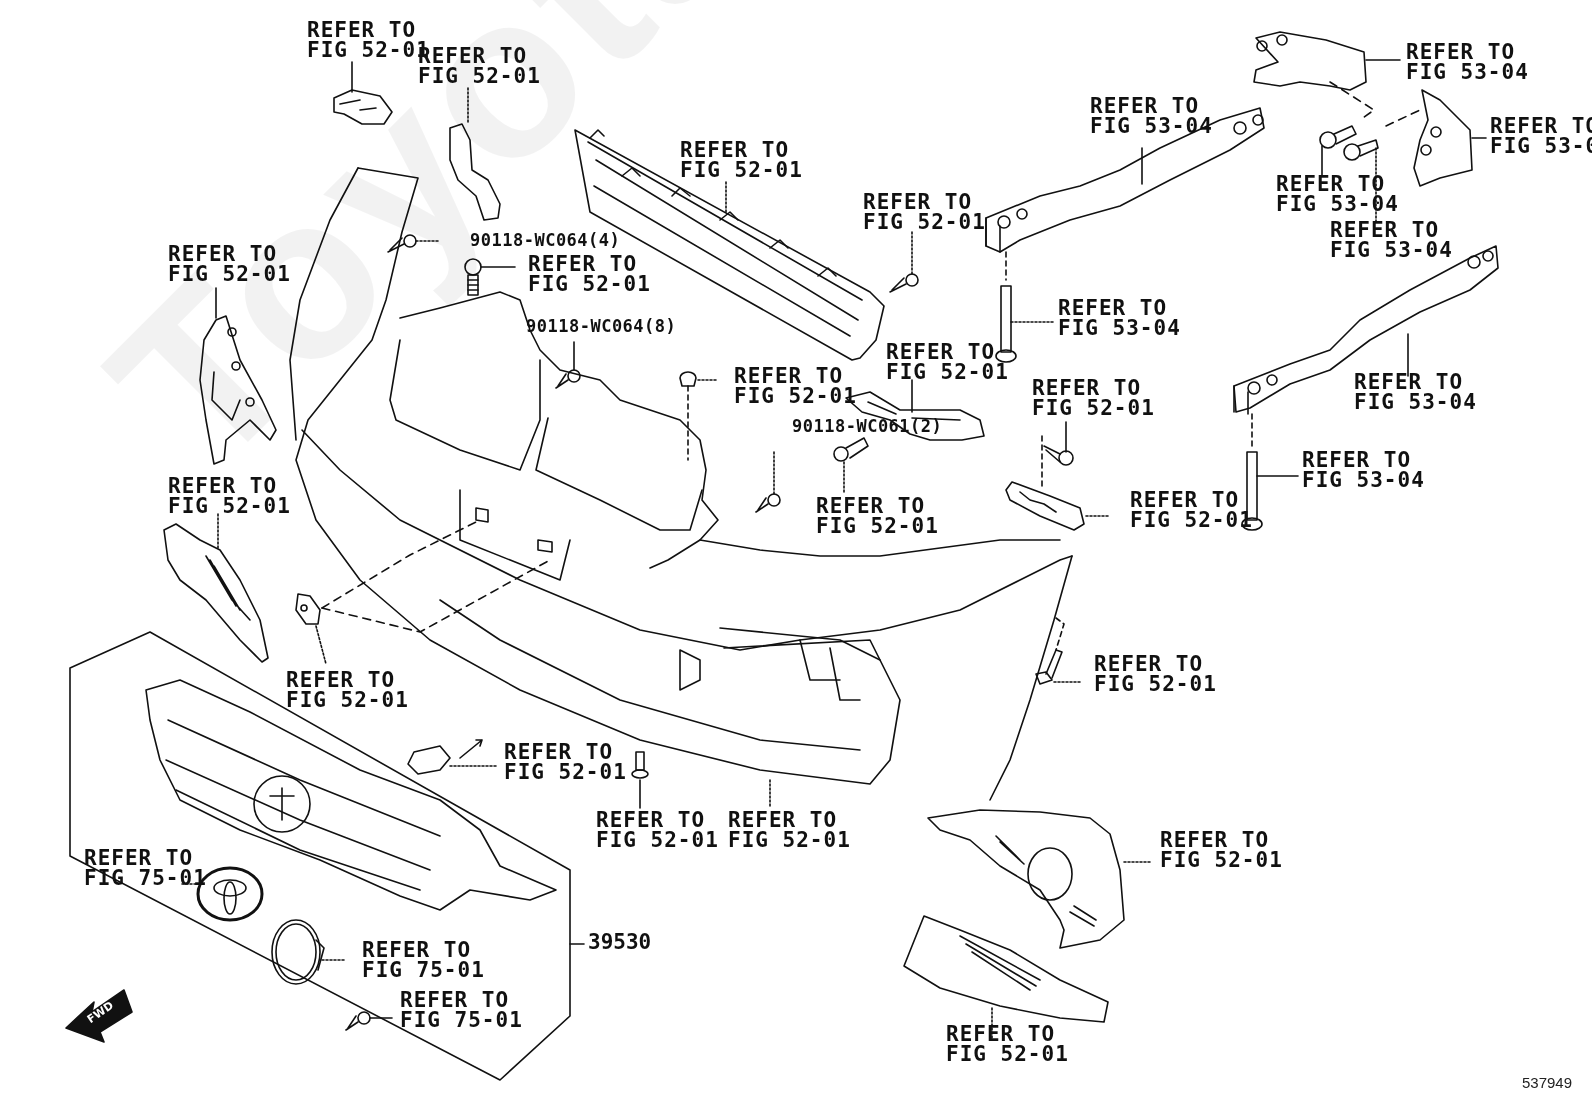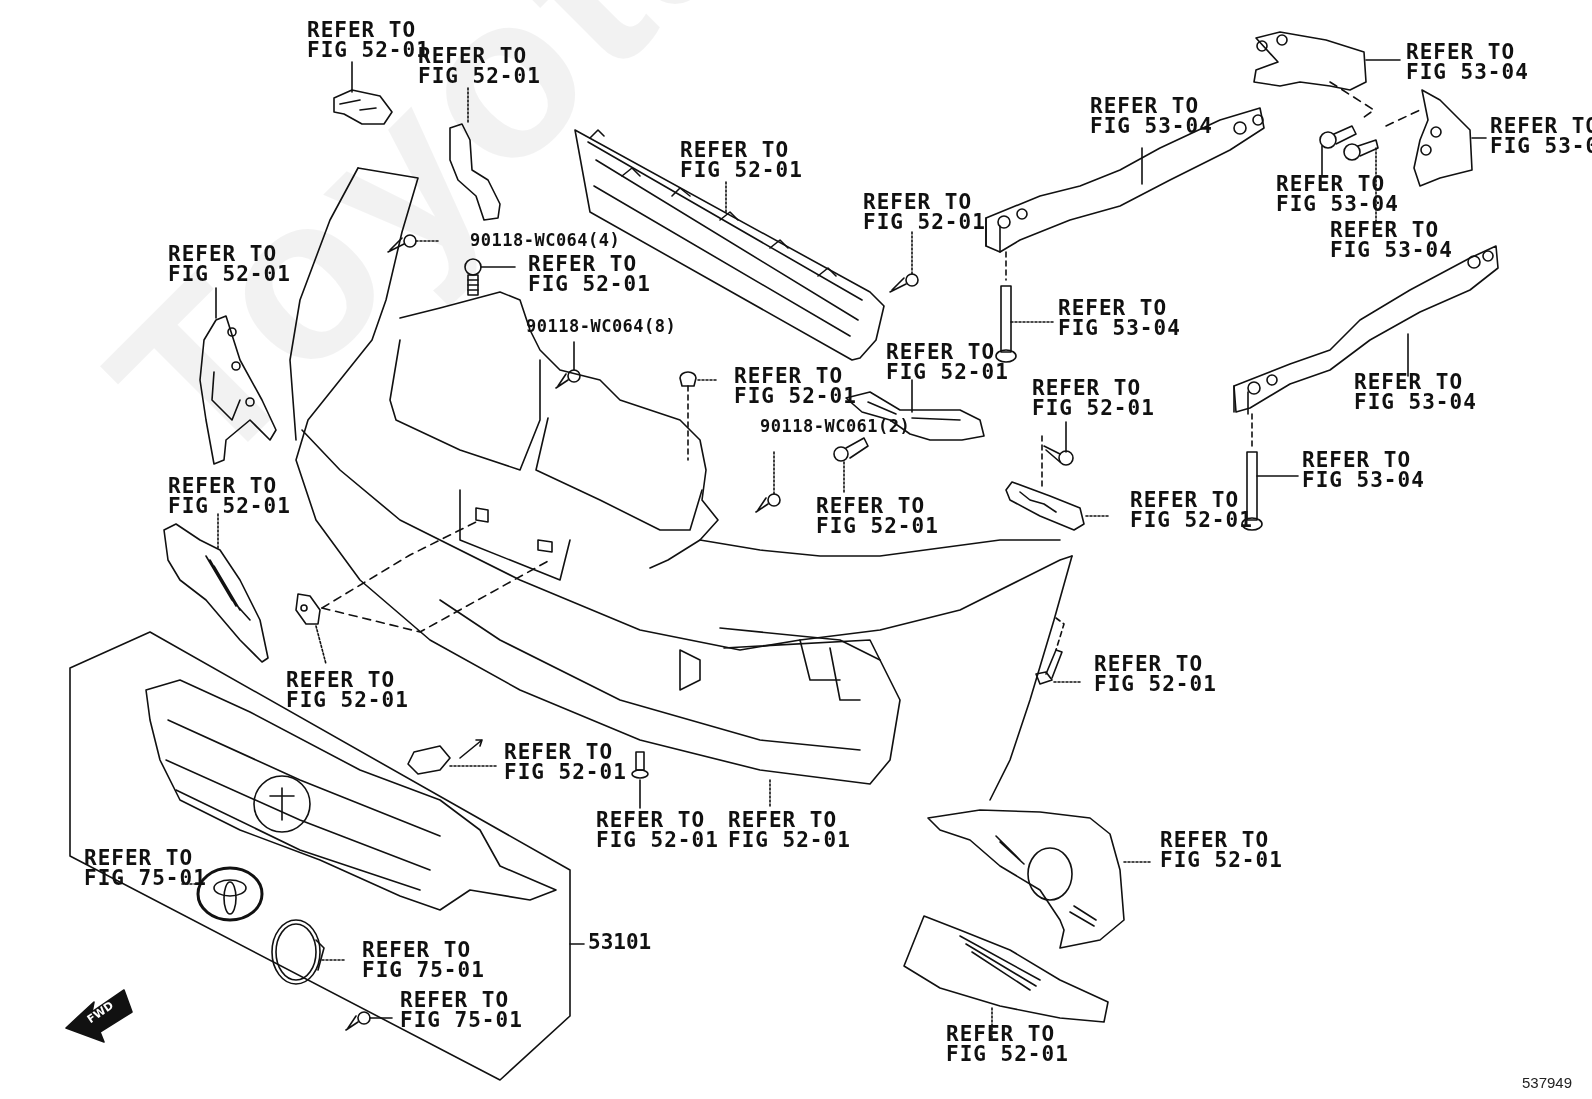--- a/index.html
+++ b/index.html
@@ -301,17 +301,17 @@
 <div class="lbl" style="left:1330px;top:220px"><span>REFER TO</span><span>FIG 53-04</span></div>
 <div class="lbl" style="left:1058px;top:298px"><span>REFER TO</span><span>FIG 53-04</span></div>
 <div class="lbl" style="left:1354px;top:372px"><span>REFER TO</span><span>FIG 53-04</span></div>
 <div class="lbl" style="left:1302px;top:450px"><span>REFER TO</span><span>FIG 53-04</span></div>
 <div class="lbl" style="left:84px;top:848px"><span>REFER TO</span><span>FIG 75-01</span></div>
 <div class="lbl" style="left:362px;top:940px"><span>REFER TO</span><span>FIG 75-01</span></div>
 <div class="lbl" style="left:400px;top:990px"><span>REFER TO</span><span>FIG 75-01</span></div>
 
 <div class="pn" style="left:442px;top:230px">90118-WC064(4)</div>
 <div class="pn" style="left:498px;top:316px">90118-WC064(8)</div>
-<div class="pn" style="left:732px;top:416px">90118-WC061(2)</div>
-
-<div class="big" style="left:588px;top:930px">53101</div>
+<div class="pn" style="left:764px;top:416px">90118-WC061(2)</div>
+
+<div class="big" style="left:588px;top:930px">39530</div>
 <div class="figno" style="left:1522px;top:1074px">537949</div>
 <div style="position:absolute;left:86px;top:1006px;color:#fff;font-family:'DejaVu Sans',sans-serif;font-size:11px;font-weight:bold;transform:rotate(-35deg);">FWD</div>
 
 </body></html>

